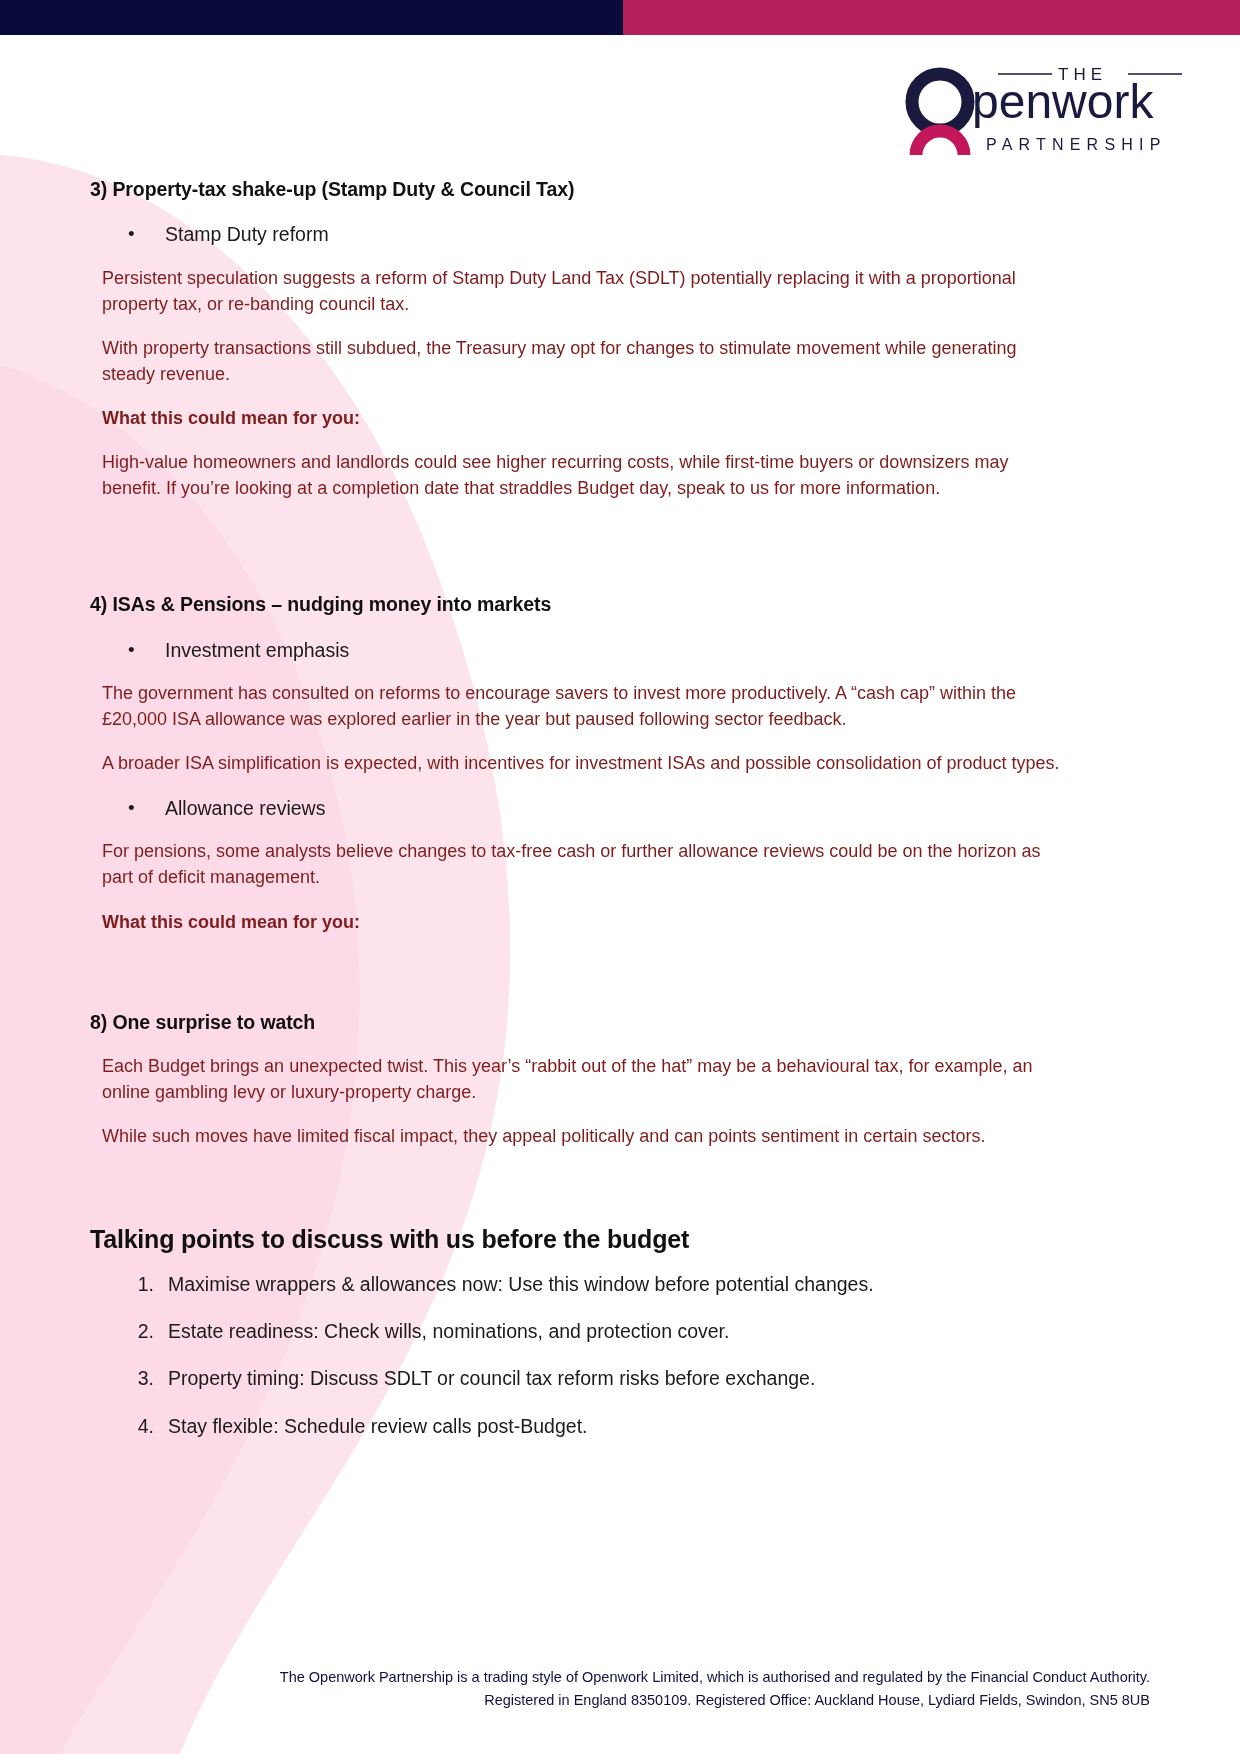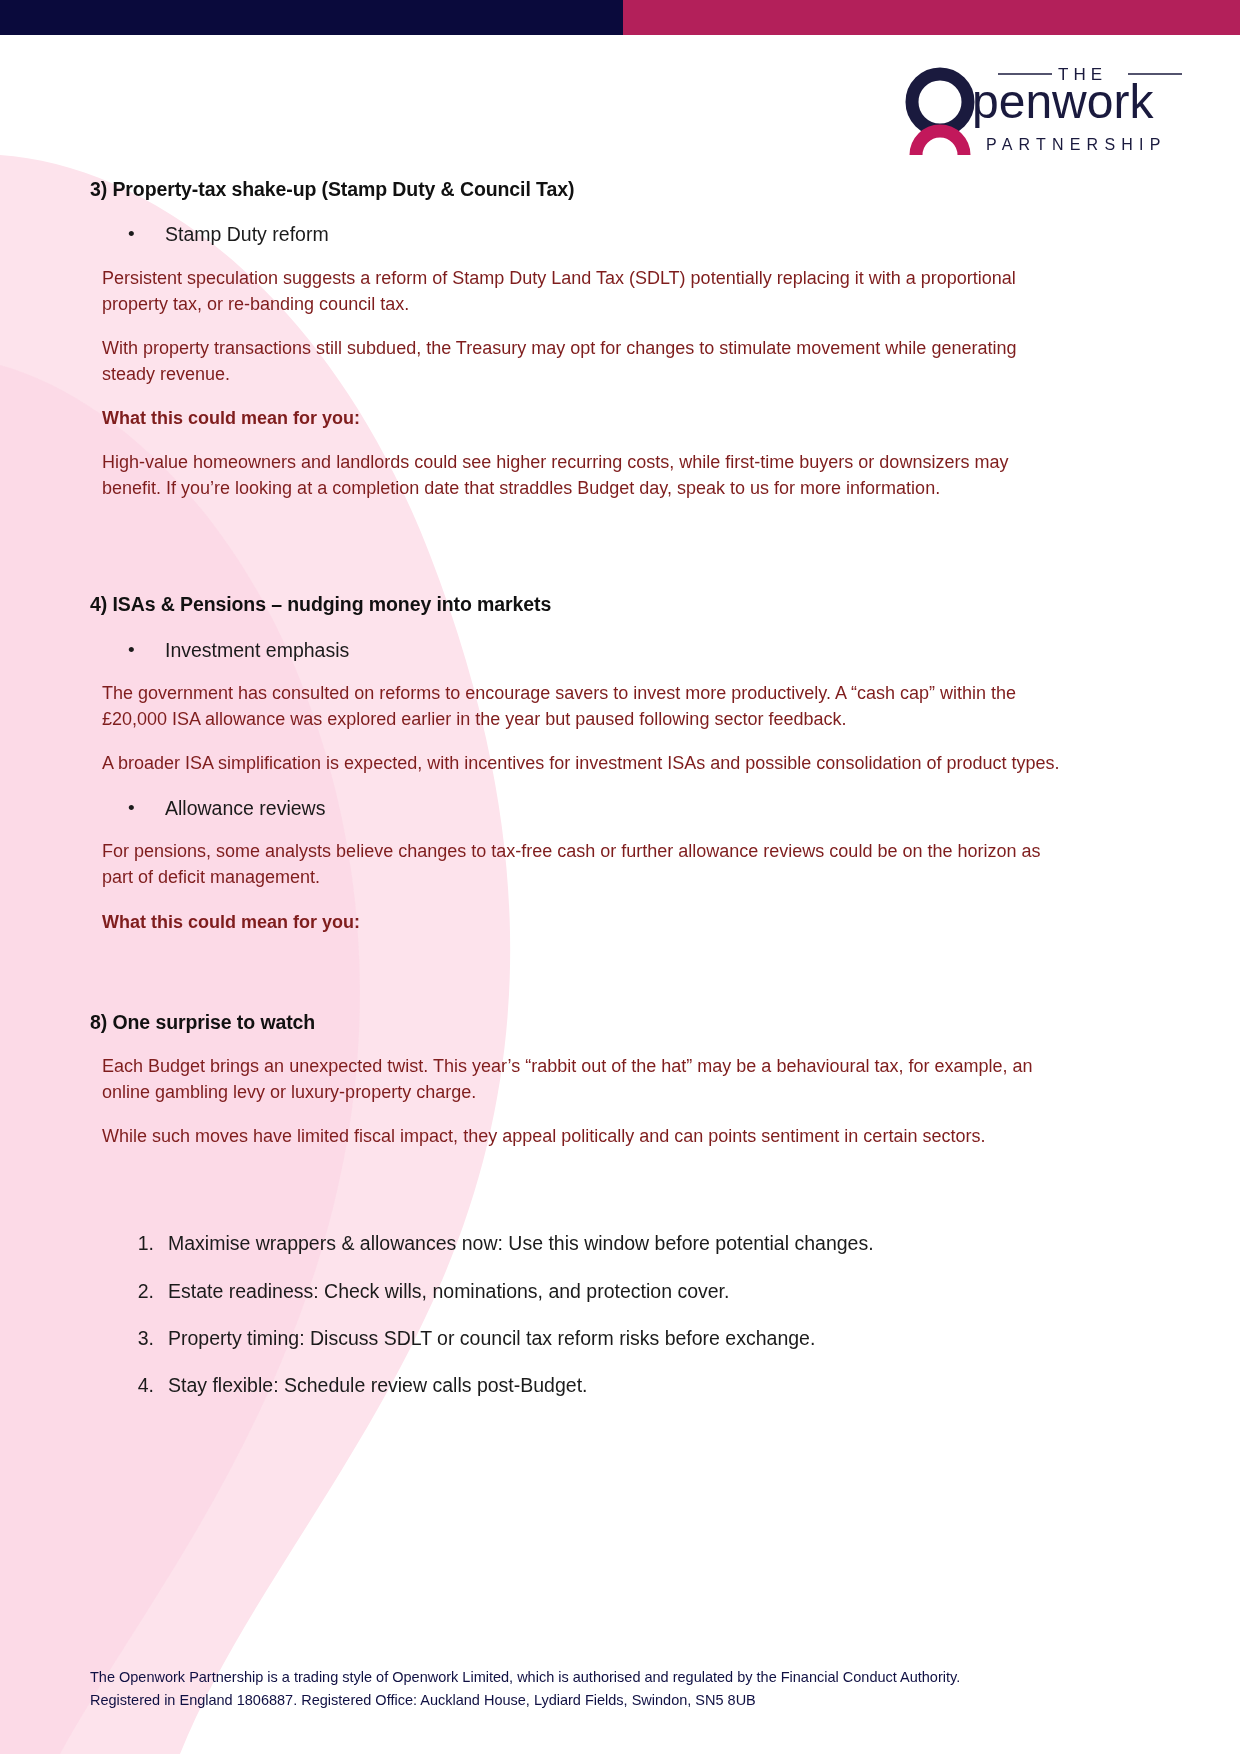--- a/index.html
+++ b/index.html
@@ -154,21 +154,21 @@
 
   .spacer-lg { height: 56px; }
   .spacer-md { height: 40px; }
 
   
   .footer {
     position: absolute;
     left: 0;
     right: 0;
     bottom: 42px;
-    text-align: left;
+    text-align: right;
     z-index: 2;
     padding: 0 90px;
   }
   .footer-line {
     font-size: 14.5px;
     color: #101043;
     line-height: 1.6;
   }
 </style>
 </head>
@@ -246,20 +246,21 @@
     <p class="body bold">What this could mean for you:</p>
 
     <div class="spacer-md"></div>
 
     <h2 class="h-sub">8) One surprise to watch</h2>
     <p class="body">Each Budget brings an unexpected twist. This year’s “rabbit out of the hat” may be a behavioural tax, for example, an online gambling levy or luxury-property charge.</p>
     <p class="body">While such moves have limited fiscal impact, they appeal politically and can points sentiment in certain sectors.</p>
 
     <div class="spacer-lg"></div>
 
+    <h1 class="h-big">Talking points to discuss with us before the budget</h1>
 
     <ol class="numbers">
       <li>
         <span class="num">1.</span>
         <span>Maximise wrappers &amp; allowances now: Use this window before potential changes.</span>
       </li>
       <li>
         <span class="num">2.</span>
         <span>Estate readiness: Check wills, nominations, and protection cover.</span>
       </li>
@@ -270,16 +271,16 @@
       <li>
         <span class="num">4.</span>
         <span>Stay flexible: Schedule review calls post-Budget.</span>
       </li>
     </ol>
 
   </div>
 
   <div class="footer">
     <div class="footer-line">The Openwork Partnership is a trading style of Openwork Limited, which is authorised and regulated by the Financial Conduct Authority.</div>
-    <div class="footer-line">Registered in England 1806887. Registered Office: Auckland House, Lydiard Fields, Swindon, SN5 8UB</div>
+    <div class="footer-line">Registered in England 8350109. Registered Office: Auckland House, Lydiard Fields, Swindon, SN5 8UB</div>
   </div>
 
 </div>
 
 </body></html>

